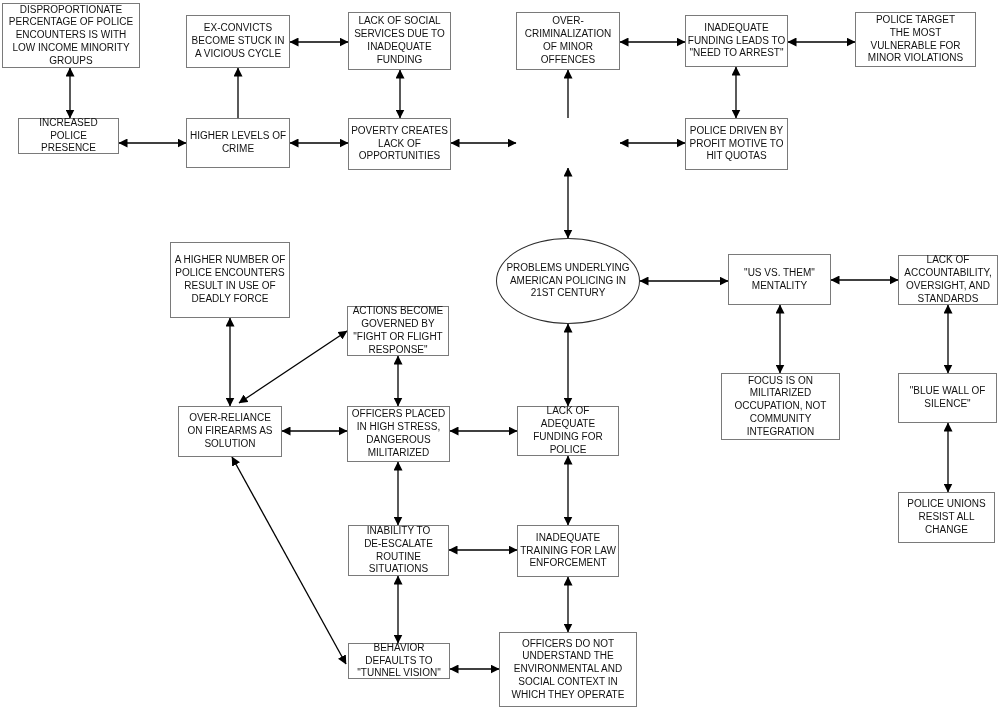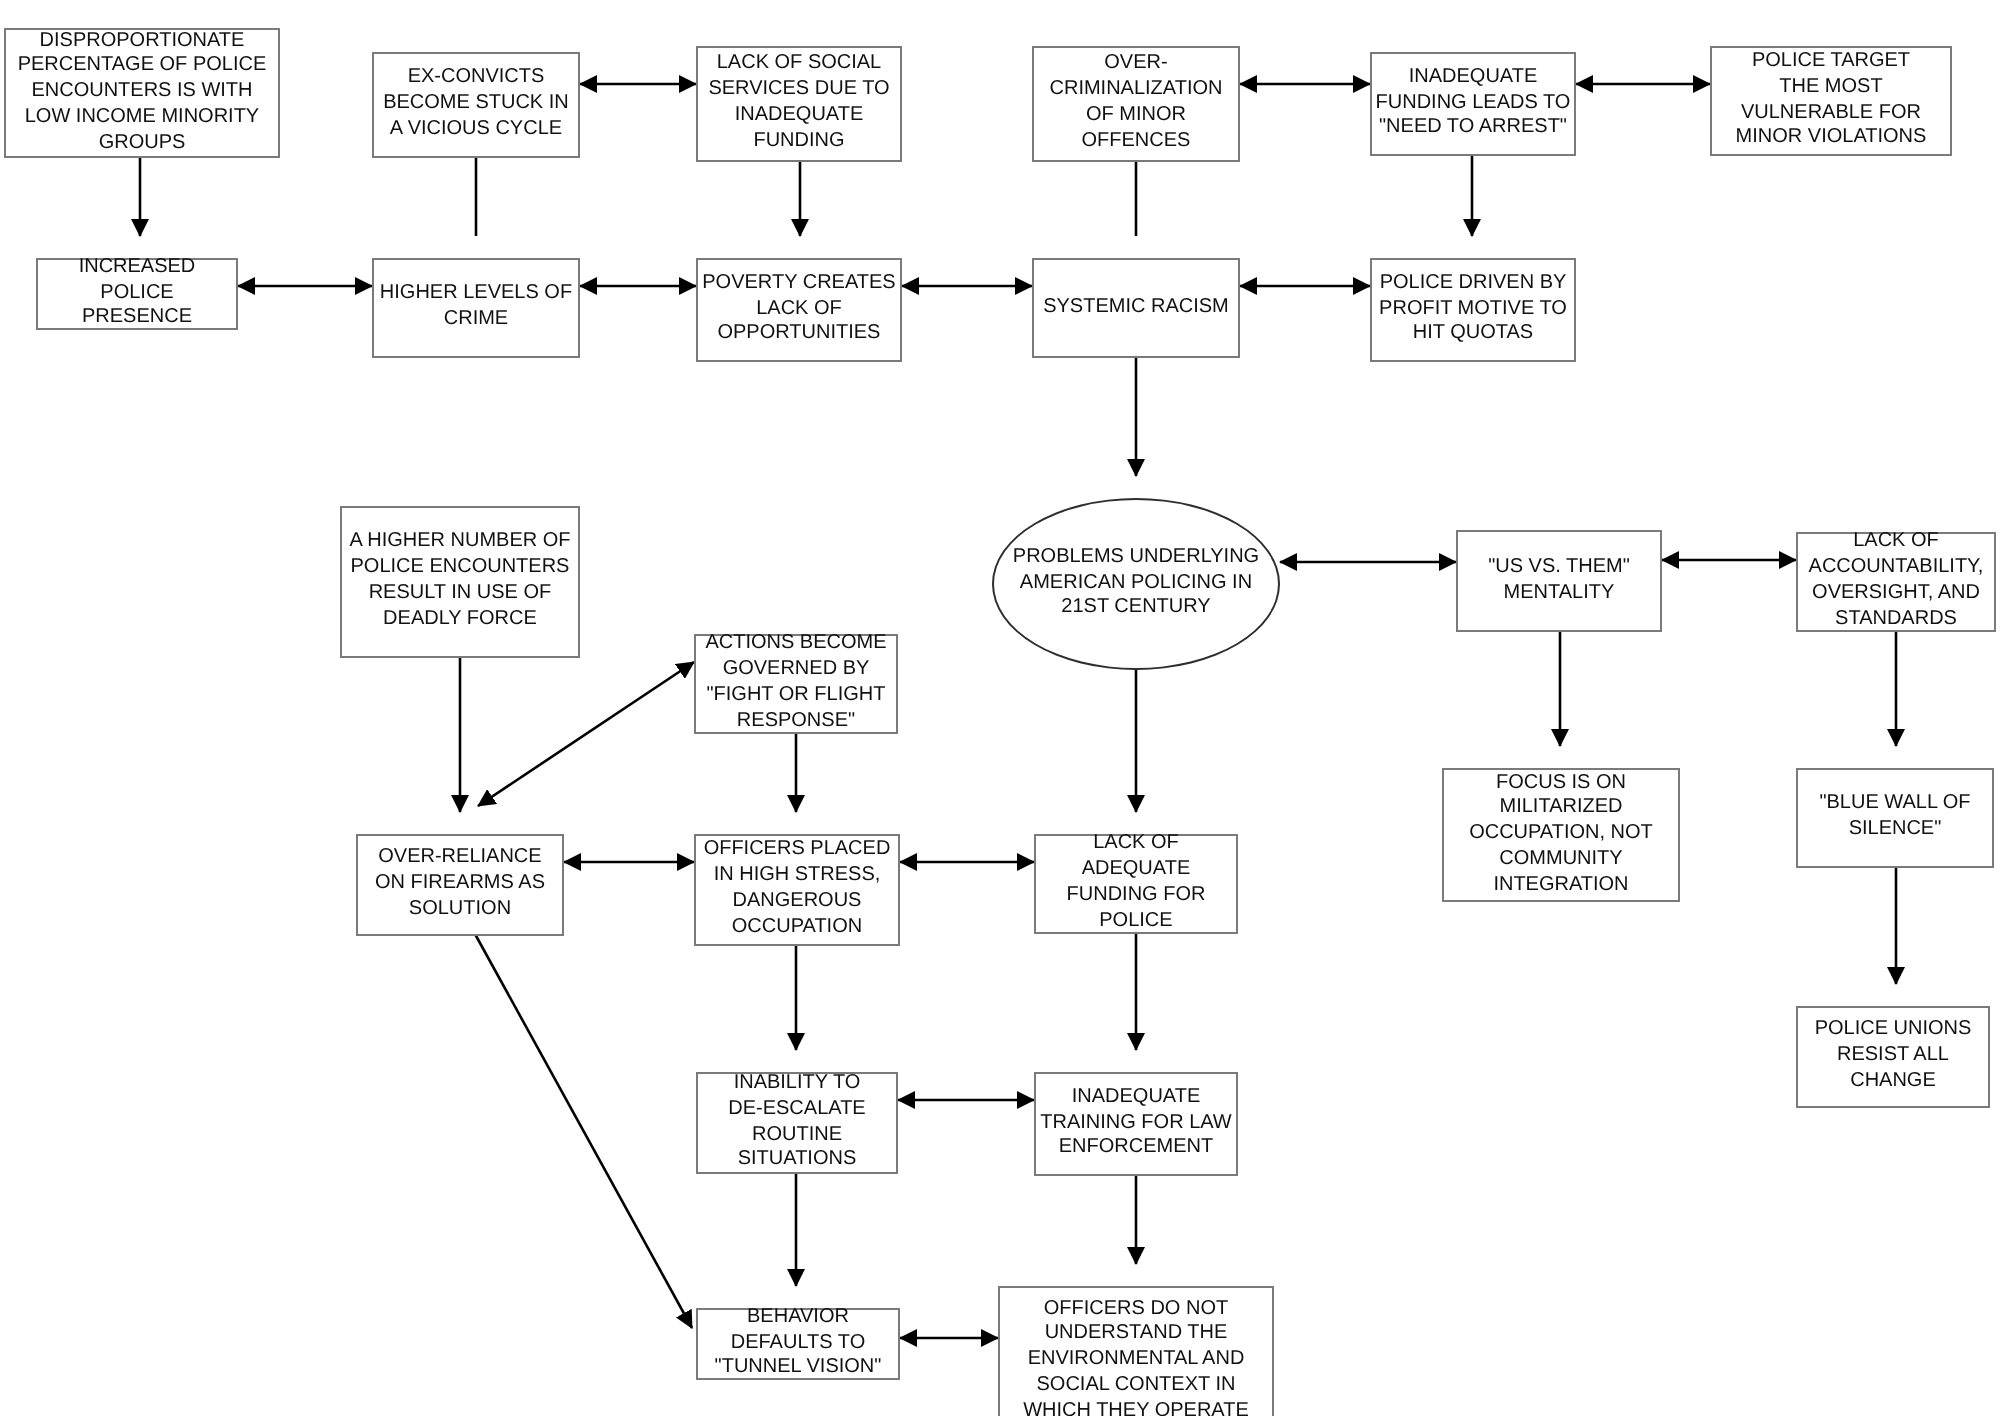--- a/index.html
+++ b/index.html
@@ -24,21 +24,20 @@
     box-sizing:border-box;
     display:flex;align-items:center;justify-content:center;
     text-align:center;
     background:var(--background);
     border:1.5px solid var(--box-border);
     color:var(--text-color);
     font-size:10px;line-height:12.8px;
     white-space:pre-line;
     padding:1px;
     cursor:default;
-    margin-top:11px;
   }
   .node.ellipse{
     border-radius:50%;
     border:1.3px solid var(--ellipse-border);
   }
 </style>
 </head>
 <body>
 
 <div id="canvas">
@@ -104,21 +103,20 @@
 THE MOST
 VULNERABLE FOR
 MINOR VIOLATIONS</div>
     <div class="node" style="left: 18px; top: 118px; width: 101px; height: 36px;">INCREASED POLICE
 PRESENCE</div>
     <div class="node" style="left: 186px; top: 118px; width: 104px; height: 50px;">HIGHER LEVELS OF
 CRIME</div>
     <div class="node" style="left: 348px; top: 118px; width: 103px; height: 52px;">POVERTY CREATES
 LACK OF
 OPPORTUNITIES</div>
-    <div class="node" style="left: 516px; top: 118px; width: 104px; height: 50px;">SYSTEMIC RACISM</div>
     <div class="node" style="left: 685px; top: 118px; width: 103px; height: 52px;">POLICE DRIVEN BY
 PROFIT MOTIVE TO
 HIT QUOTAS</div>
     <div class="node" style="left: 170px; top: 242px; width: 120px; height: 76px;">A HIGHER NUMBER OF
 POLICE ENCOUNTERS
 RESULT IN USE OF
 DEADLY FORCE</div>
     <div class="node ellipse" style="left: 496px; top: 238px; width: 144px; height: 86px;">PROBLEMS UNDERLYING
 AMERICAN POLICING IN
 21ST CENTURY</div>
@@ -138,21 +136,21 @@
 COMMUNITY
 INTEGRATION</div>
     <div class="node" style="left: 898px; top: 373px; width: 99px; height: 50px;">"BLUE WALL OF
 SILENCE"</div>
     <div class="node" style="left: 178px; top: 406px; width: 104px; height: 51px; text-align: center;">OVER-RELIANCE
 ON FIREARMS AS
 SOLUTION</div>
     <div class="node" style="left: 347px; top: 406px; width: 103px; height: 56px;">OFFICERS PLACED
 IN HIGH STRESS,
 DANGEROUS
-OCCUPATION</div>
+MILITARIZED</div>
     <div class="node" style="left: 517px; top: 406px; width: 102px; height: 50px;">LACK OF
 ADEQUATE
 FUNDING FOR
 POLICE</div>
     <div class="node" style="left: 898px; top: 492px; width: 97px; height: 51px;">POLICE UNIONS
 RESIST ALL
 CHANGE</div>
     <div class="node" style="left: 348px; top: 525px; width: 101px; height: 51px;">INABILITY TO
 DE-ESCALATE
 ROUTINE

